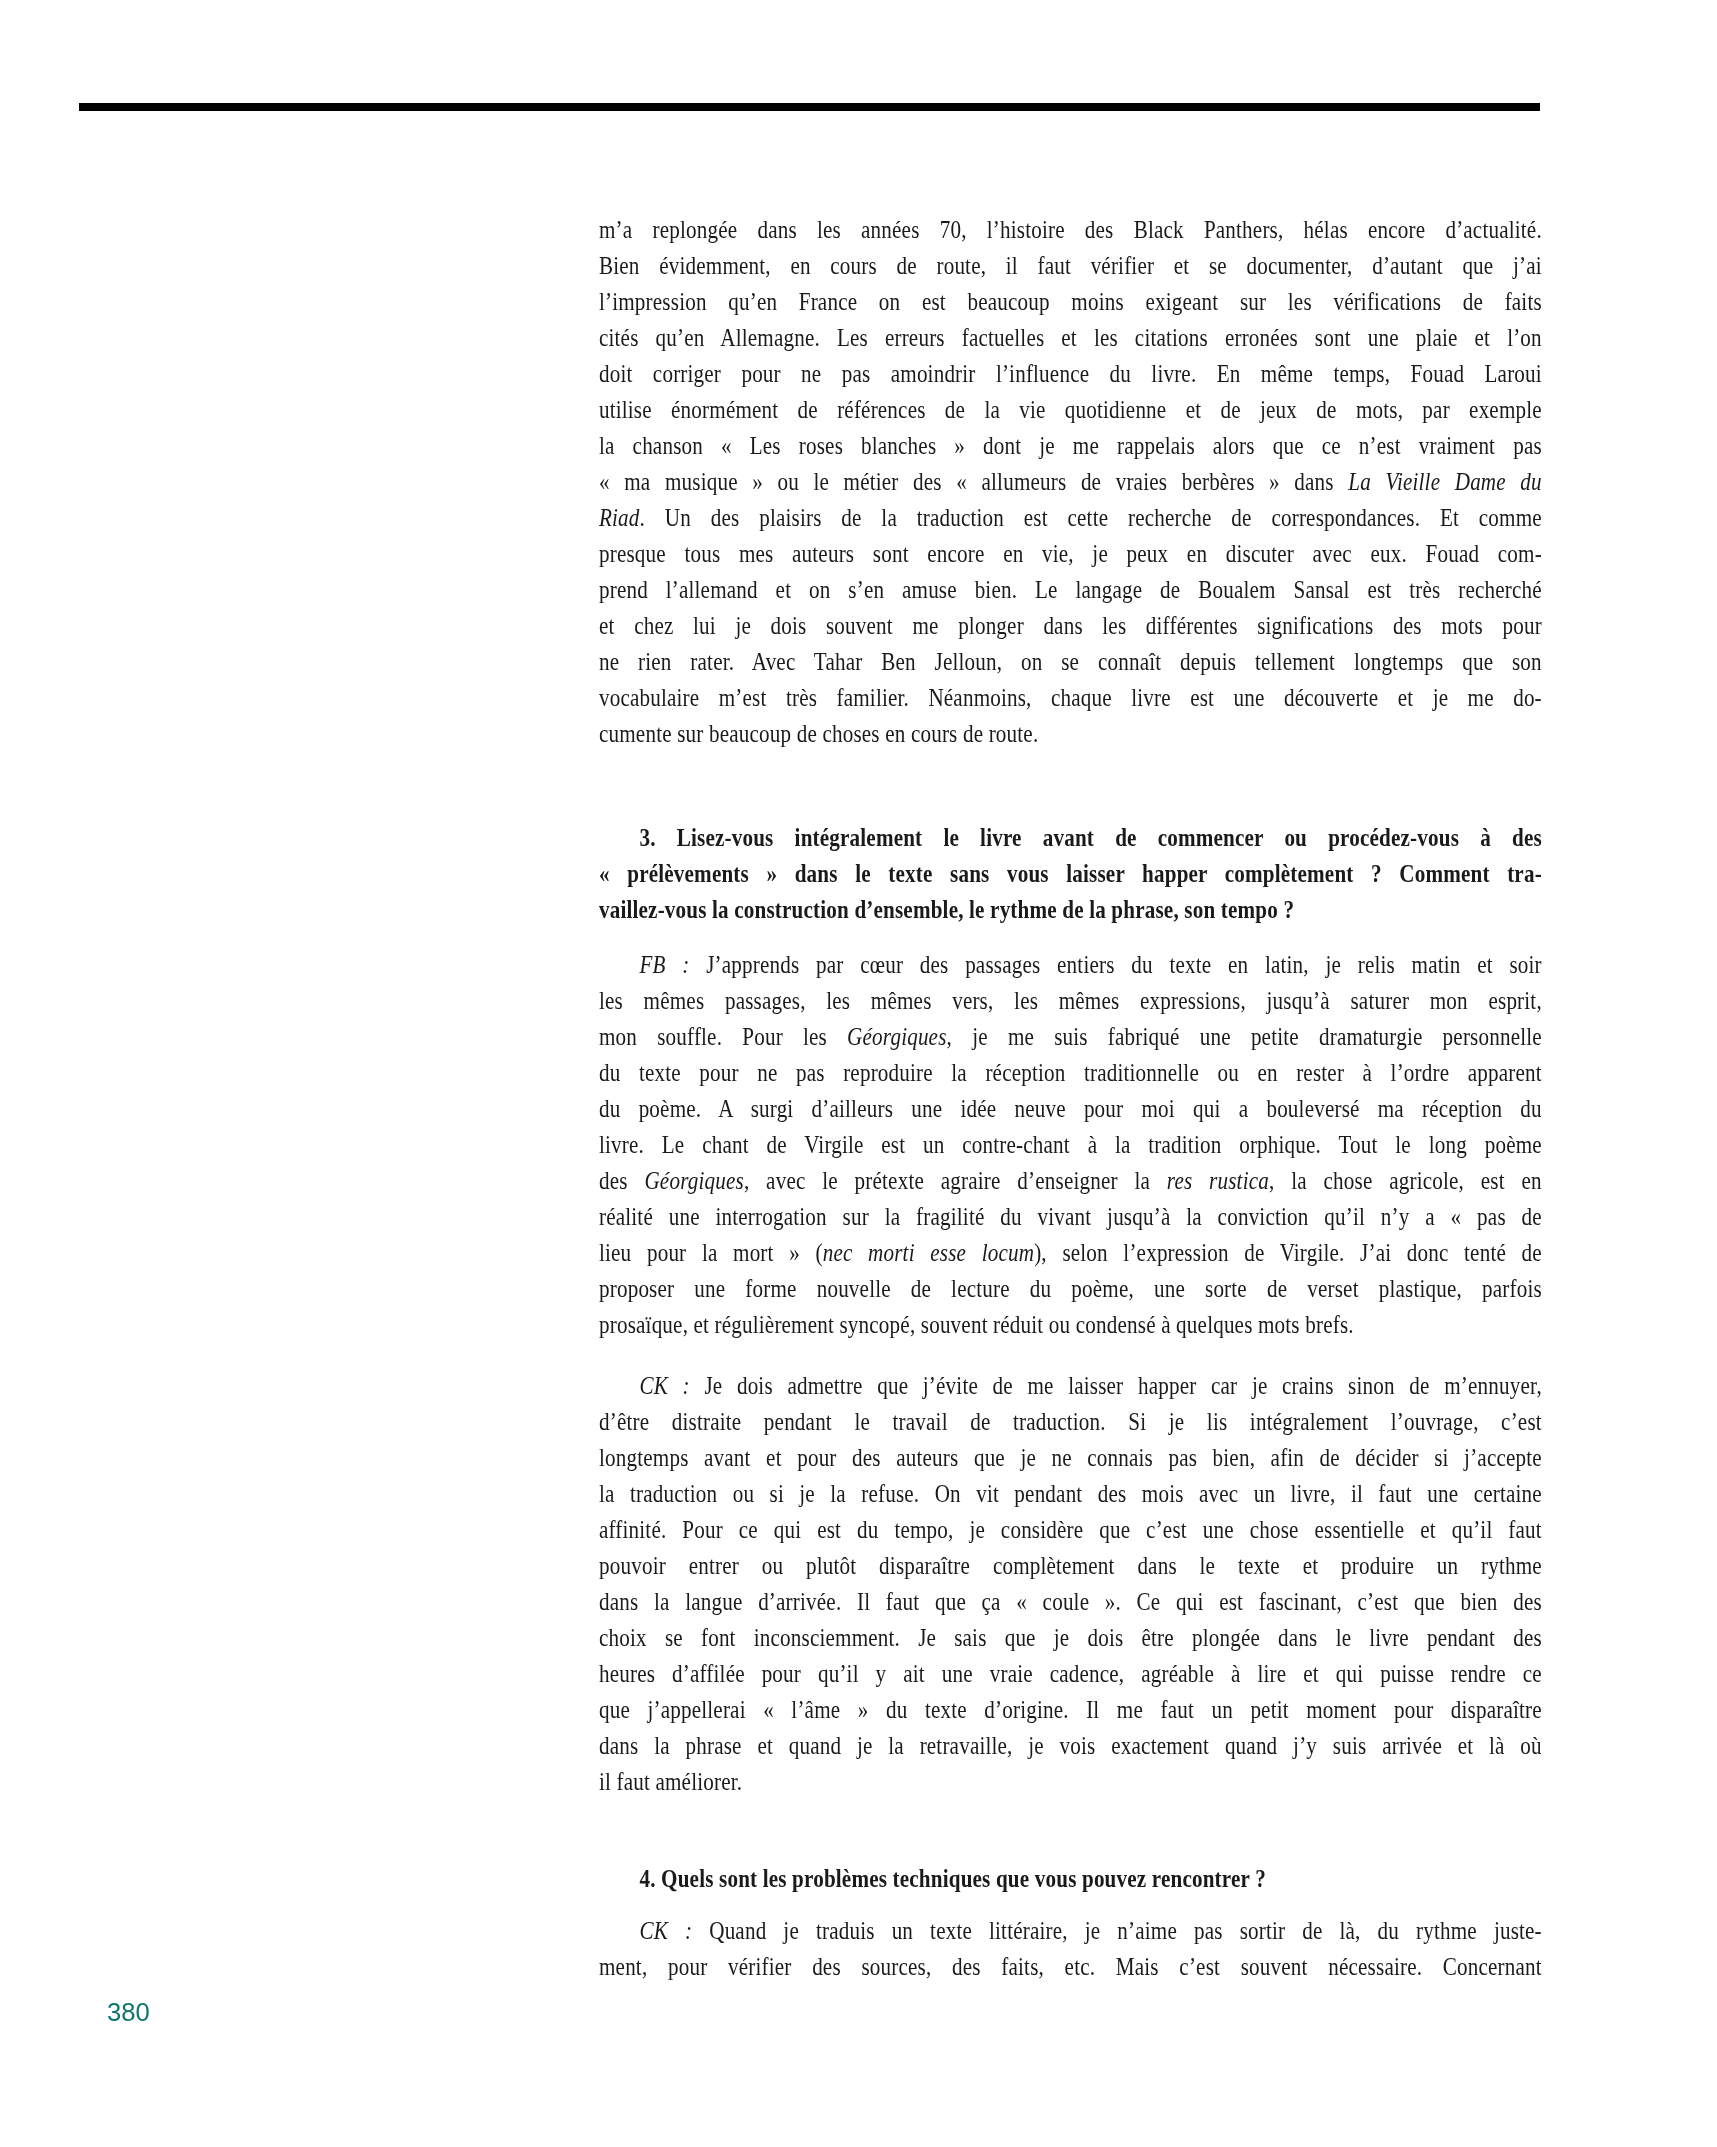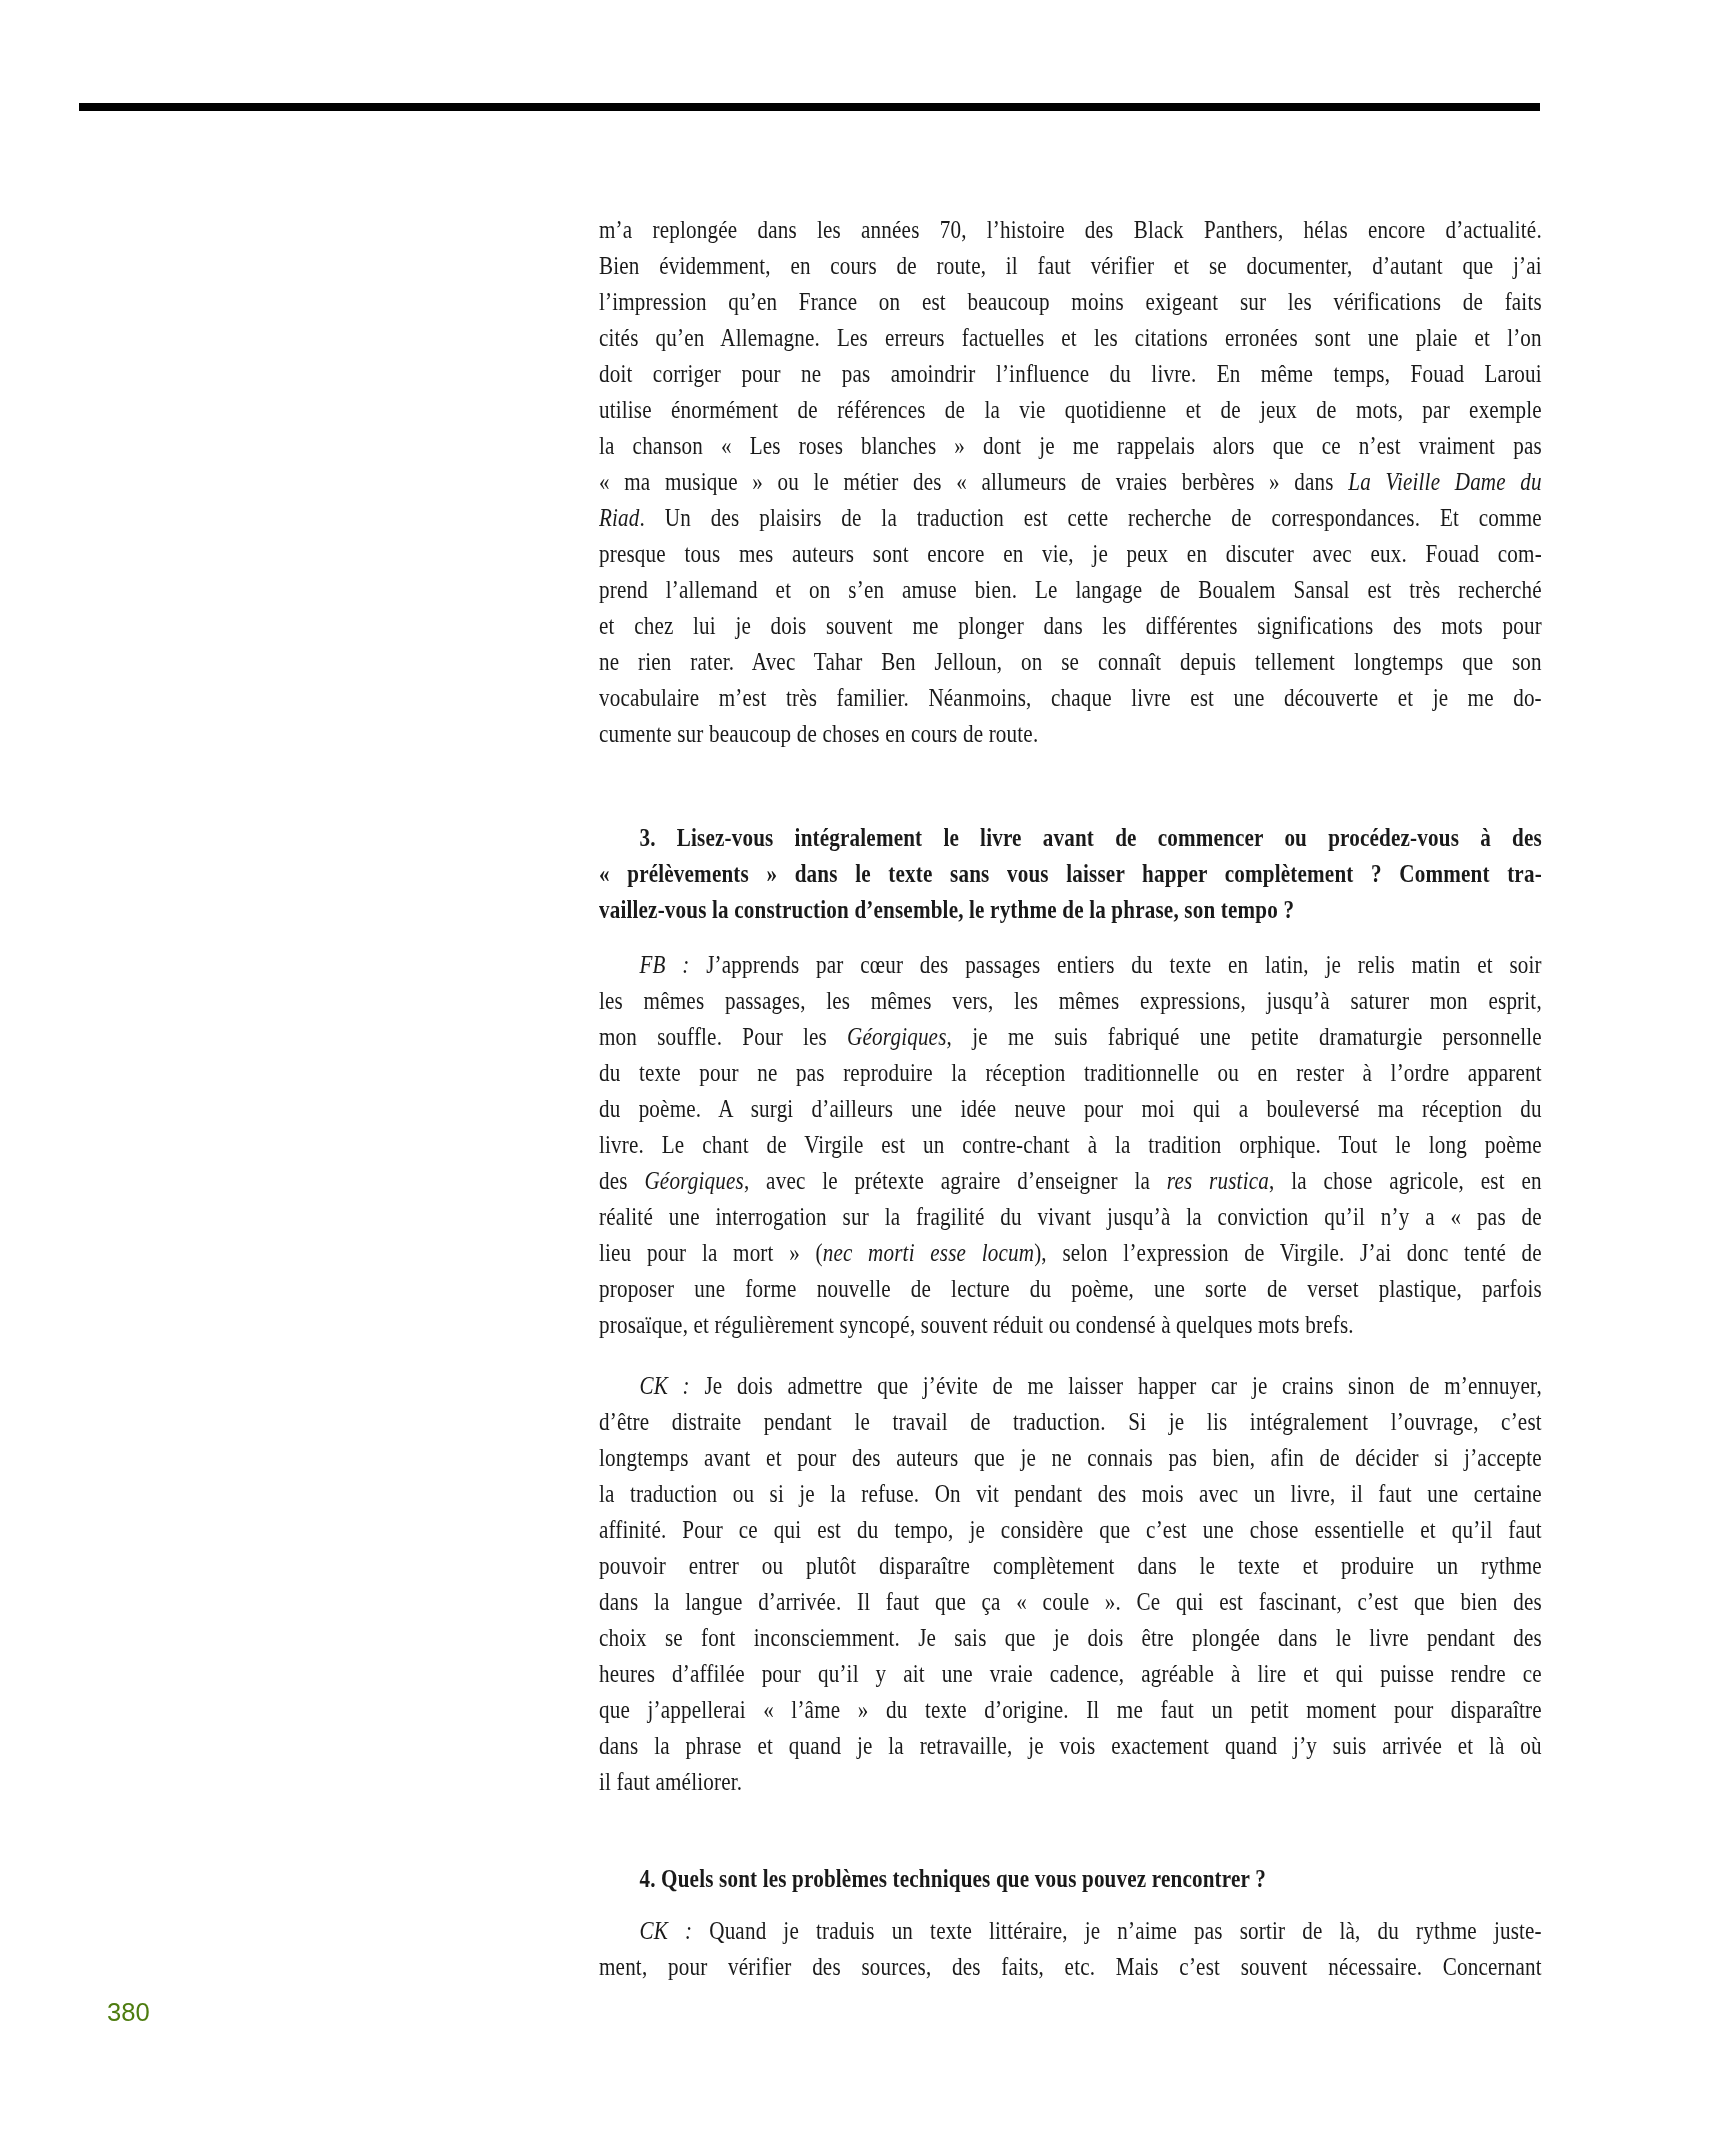--- a/index.html
+++ b/index.html
@@ -47,21 +47,21 @@
   }
   .line.last { text-align-last: left; }
   .line.indent { text-indent: 49px; }
   .page-number {
     position: absolute;
     left: 107px;
     top: 1999px;
     font-family: "Liberation Sans", "DejaVu Sans", sans-serif;
     font-size: 25.6px;
     line-height: 27.4px;
-    color: #4d7c0f;
+    color: #0f766e;
   }
 </style>
 </head>
 <body>
 
 <div class="page">
   <div class="header-rule"></div>
   <div class="text-column">
       <div class="block paragraph block-opening-paragraph">
         <div class="line">m’a replongée dans les années 70, l’histoire des Black Panthers, hélas encore d’actualité.</div>

